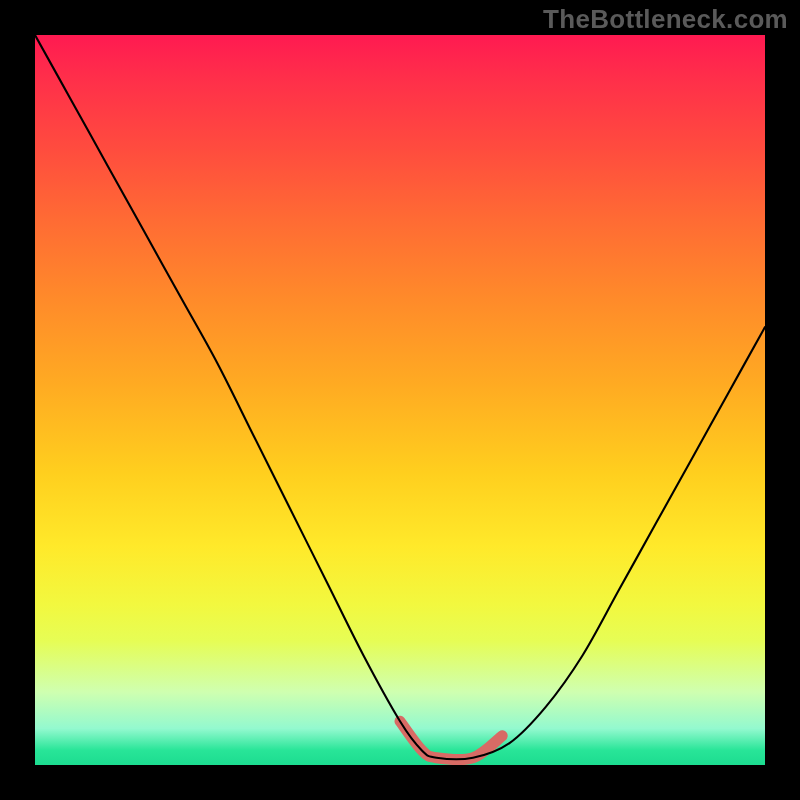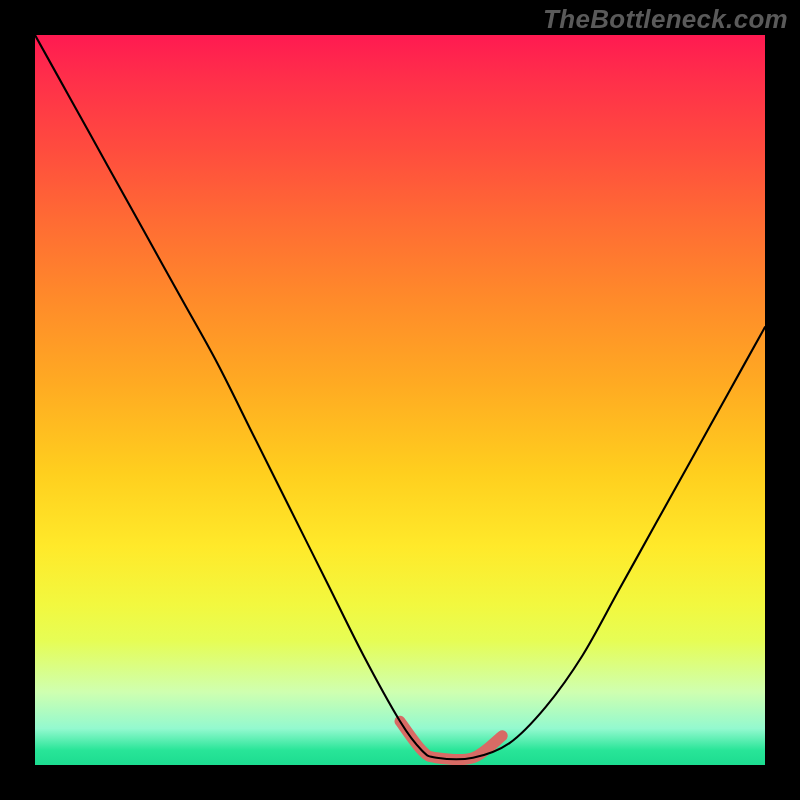--- a/index.html
+++ b/index.html
@@ -9,21 +9,20 @@
     height: 800px;
     background: #000;
     overflow: hidden;
     font-family: Arial, Helvetica, sans-serif;
   }
   .frame {
     position: relative;
     width: 800px;
     height: 800px;
     background: #000;
-    font-style: italic;
   }
   .watermark {
     position: absolute;
     top: 4px;
     right: 12px;
     color: #5a5a5a;
     font-size: 26px;
     font-weight: 600;
     letter-spacing: 0.3px;
     z-index: 30;

